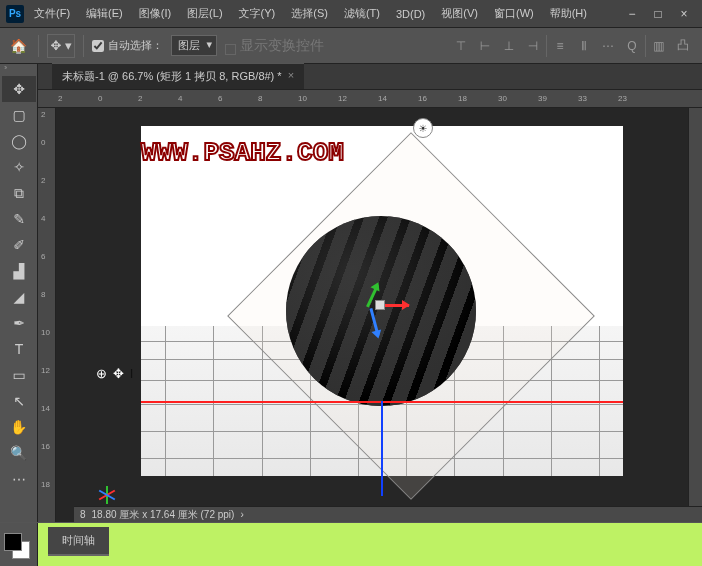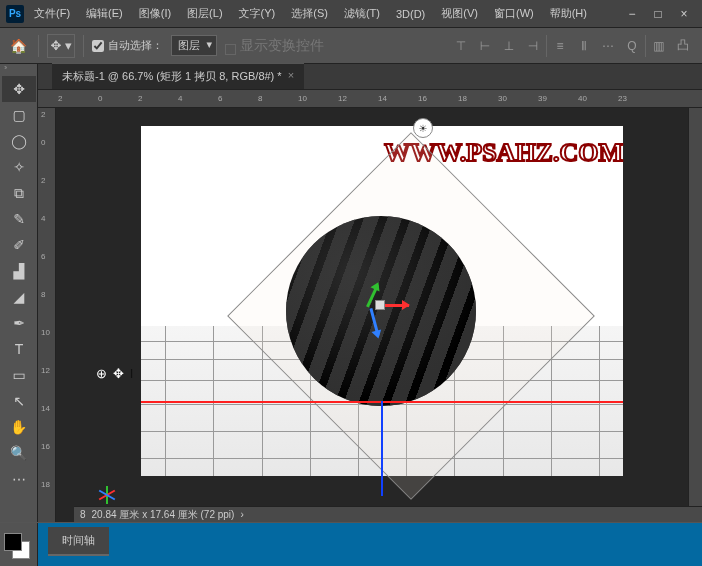--- a/index.html
+++ b/index.html
@@ -31,21 +31,21 @@
 .doc-tab-bar{height:26px;background:#3a3a3a;display:flex;align-items:flex-end;padding-left:14px;border-bottom:1px solid #222}
 .doc-tab{background:#2a2a2a;color:#ccc;font-size:11px;padding:5px 10px;display:flex;gap:6px;border-top:1px solid #555}
 .doc-tab .close{color:#888;font-size:11px;cursor:pointer}
 .ruler-h{height:18px;background:#494949;display:flex;align-items:center;font-size:8px;color:#aaa;position:relative;overflow:hidden;border-bottom:1px solid #222}
 .ruler-h span{position:absolute}
 .canvas-wrap{flex:1;display:flex;position:relative;overflow:hidden}
 .ruler-v{width:18px;background:#494949;font-size:8px;color:#aaa;position:relative;border-right:1px solid #222}
 .ruler-v span{position:absolute;left:3px}
 .canvas-area{flex:1;background:#262626;position:relative;overflow:hidden}
 .canvas{position:absolute;left:85px;top:18px;width:482px;height:350px;background:#fff}
-.canvas-title{position:absolute;top:12px;left:0;right:0;text-align:right;font-size:26px;font-weight:bold;color:#fff;-webkit-text-stroke:2px #8b0000;font-family:Liberation Serif, serif}
+.canvas-title{position:absolute;top:12px;left:0;right:0;text-align:left;font-size:26px;font-weight:bold;color:#fff;-webkit-text-stroke:2px #8b0000;font-family:Liberation Mono, monospace}
 .ground{position:absolute;left:0;right:0;top:200px;bottom:0;background:linear-gradient(180deg,#f5f5f5 0%,#e8e8e8 100%);overflow:hidden}
 .grid-line-h{position:absolute;left:0;right:0;height:1px;background:#999}
 .grid-line-v{position:absolute;top:0;bottom:0;width:1px;background:#999}
 .diamond{position:absolute;left:140px;top:60px;width:260px;height:260px;border:1px solid #888;transform:rotate(45deg);background:rgba(245,235,220,0.15)}
 .sphere{position:absolute;left:145px;top:90px;width:190px;height:190px;border-radius:50%;background:radial-gradient(circle at 35% 30%,#2a2a2a 0%,#1a1a1a 30%,#000 70%);overflow:hidden}
 .sphere::before{content:"";position:absolute;inset:0;background:repeating-linear-gradient(110deg,transparent 0px,transparent 8px,rgba(60,60,60,0.8) 8px,rgba(60,60,60,0.8) 22px)}
 .red-line{position:absolute;left:0;right:0;top:275px;height:2px;background:#ff2020}
 .blue-line{position:absolute;left:240px;top:275px;width:2px;height:95px;background:#1040ff}
 .gizmo{position:absolute;left:210px;top:150px;width:60px;height:60px;pointer-events:none}
 .axis-r{position:absolute;left:30px;top:28px;width:28px;height:3px;background:#ff3030}
@@ -54,21 +54,21 @@
 .axis-g::after{content:"";position:absolute;top:-8px;left:-4px;border:5px solid transparent;border-bottom:8px solid #30c030}
 .axis-b{position:absolute;left:22px;top:32px;width:3px;height:28px;background:#3080ff;transform:rotate(-15deg)}
 .axis-b::after{content:"";position:absolute;bottom:-8px;left:-4px;border:5px solid transparent;border-top:8px solid #3080ff}
 .cube{position:absolute;left:24px;top:24px;width:10px;height:10px;background:#ddd;border:1px solid #888}
 .sun-icon{position:absolute;left:272px;top:-8px;width:20px;height:20px;background:#fff;border:1px solid #888;border-radius:50%;display:flex;align-items:center;justify-content:center;font-size:10px;color:#333}
 .mini-gizmo{position:absolute;left:50px;bottom:36px;pointer-events:none}
 .mini-axis{position:absolute;width:2px;height:18px}
 .grab-icons{position:absolute;left:40px;top:258px;color:#fff;font-size:13px;display:flex;gap:6px}
 .scrollbar-h{position:absolute;left:18px;right:0;bottom:0;height:16px;background:#494949;display:flex;align-items:center;font-size:10px;color:#ccc;padding:0 6px;gap:6px;border-top:1px solid #222}
 .scrollbar-v{position:absolute;right:0;top:0;bottom:16px;width:14px;background:#494949;border-left:1px solid #222}
-.bottom-panel{position:absolute;left:0;right:0;bottom:0;height:44px;background:#0369a1;display:flex;border-top:1px solid #555}
+.bottom-panel{position:absolute;left:0;right:0;bottom:0;height:44px;background:#bef264;display:flex;border-top:1px solid #555}
 .color-swatch{width:38px;height:44px;background:#535353;position:relative;border-right:1px solid #222}
 .sw-fg{position:absolute;left:4px;top:10px;width:18px;height:18px;background:#000;border:1px solid #888}
 .sw-bg{position:absolute;left:12px;top:18px;width:18px;height:18px;background:#fff;border:1px solid #888}
 .timeline-tab{padding:6px 14px;color:#ccc;font-size:11px;background:#454545;border-bottom:2px solid #666;align-self:flex-start;margin-left:10px;margin-top:4px}
 </style>
 </head>
 <body>
 
 <div class="titlebar">
   <div class="ps-logo">Ps</div>
@@ -154,21 +154,21 @@
       <span style="left:140px">4</span>
       <span style="left:180px">6</span>
       <span style="left:220px">8</span>
       <span style="left:260px">10</span>
       <span style="left:300px">12</span>
       <span style="left:340px">14</span>
       <span style="left:380px">16</span>
       <span style="left:420px">18</span>
       <span style="left:460px">30</span>
       <span style="left:500px">39</span>
-      <span style="left:540px">40</span>
+      <span style="left:540px">33</span>
       <span style="left:580px">23</span>
     </div>
     <div class="canvas-wrap">
       <div class="ruler-v">
         <span style="top:2px">2</span>
         <span style="top:30px">0</span>
         <span style="top:68px">2</span>
         <span style="top:106px">4</span>
         <span style="top:144px">6</span>
         <span style="top:182px">8</span>
@@ -217,21 +217,21 @@
           <span style="color:#111">I</span>
         </div>
         <div class="mini-gizmo">
           <div class="mini-axis" style="background:#30c030;transform:rotate(0deg)"></div>
           <div class="mini-axis" style="background:#ff3030;transform:rotate(60deg)"></div>
           <div class="mini-axis" style="background:#3080ff;transform:rotate(-60deg)"></div>
         </div>
         <div class="scrollbar-v"></div>
         <div class="scrollbar-h">
           <span>8</span>
-          <span>20.84 厘米 x 17.64 厘米 (72 ppi)</span>
+          <span>18.80 厘米 x 17.64 厘米 (72 ppi)</span>
           <span>›</span>
         </div>
       </div>
     </div>
   </div>
 </div>
 
 <div class="bottom-panel">
   <div class="color-swatch">
     <div class="sw-bg"></div>

